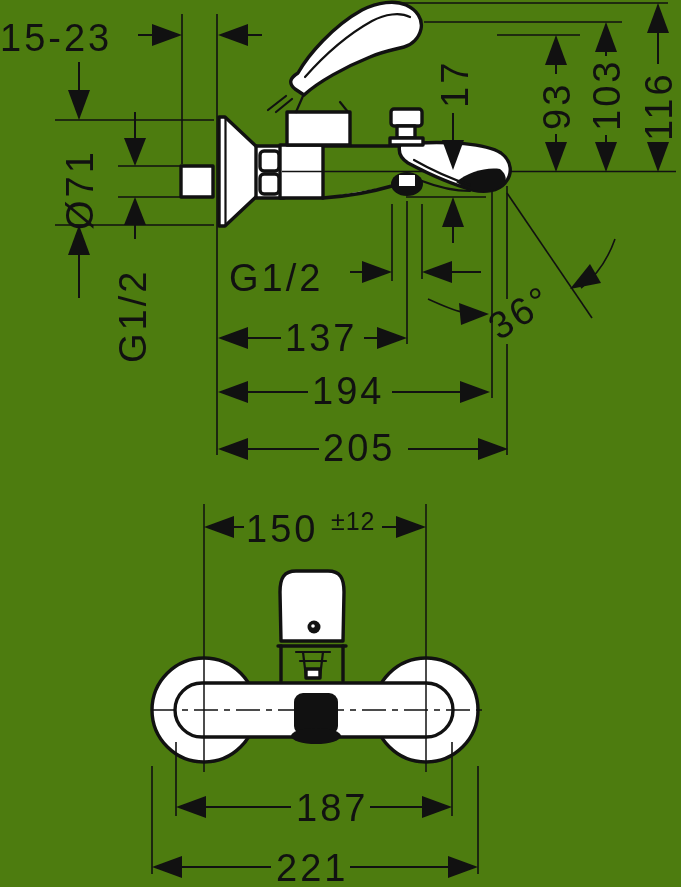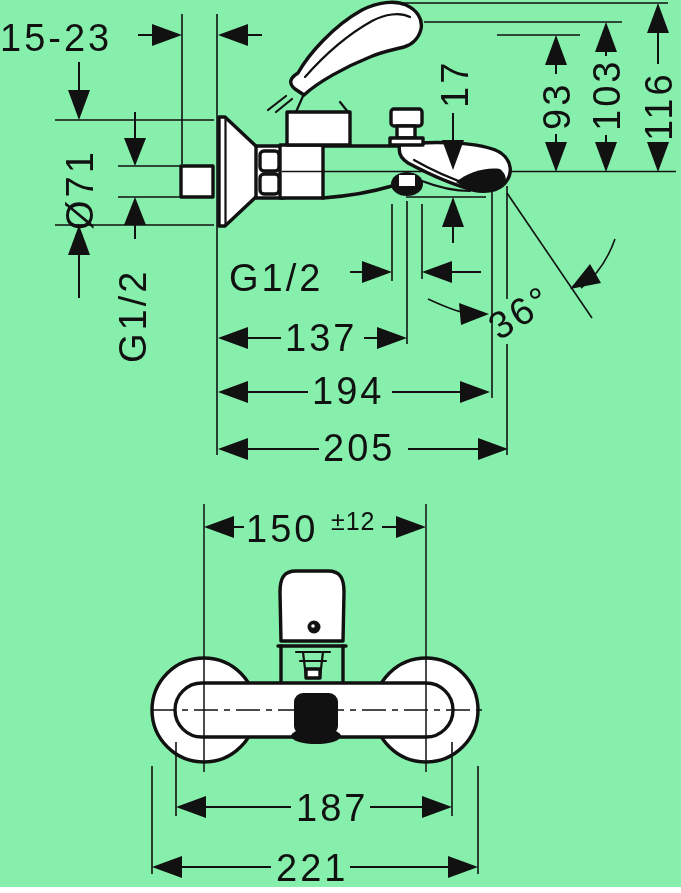--- a/index.html
+++ b/index.html
@@ -1,19 +1,19 @@
 <!DOCTYPE html>
 <html><head>
 <meta charset="utf-8">
 <style>
   html,body{margin:0;padding:0;background:#ffffff;}
   .stage{
     position:relative;
     width:681px;height:887px;
-    background:#86efac;
+    background:#4d7c0f;
     font-family:"Liberation Sans", sans-serif;
     overflow:hidden;
   }
   svg{display:block;}
   .part{fill:#ffffff;stroke:#111111;stroke-width:3.4;stroke-linejoin:round;stroke-linecap:round;}
   .part-thin{fill:none;stroke:#111111;stroke-width:2.2;stroke-linecap:round;}
   .solid{fill:#111111;stroke:none;}
   .xline{fill:none;stroke:#111111;stroke-width:1.6;stroke-linecap:butt;}
   .dline{fill:none;stroke:#111111;stroke-width:2;stroke-linecap:butt;}
   .arrow{fill:#111111;stroke:none;}

